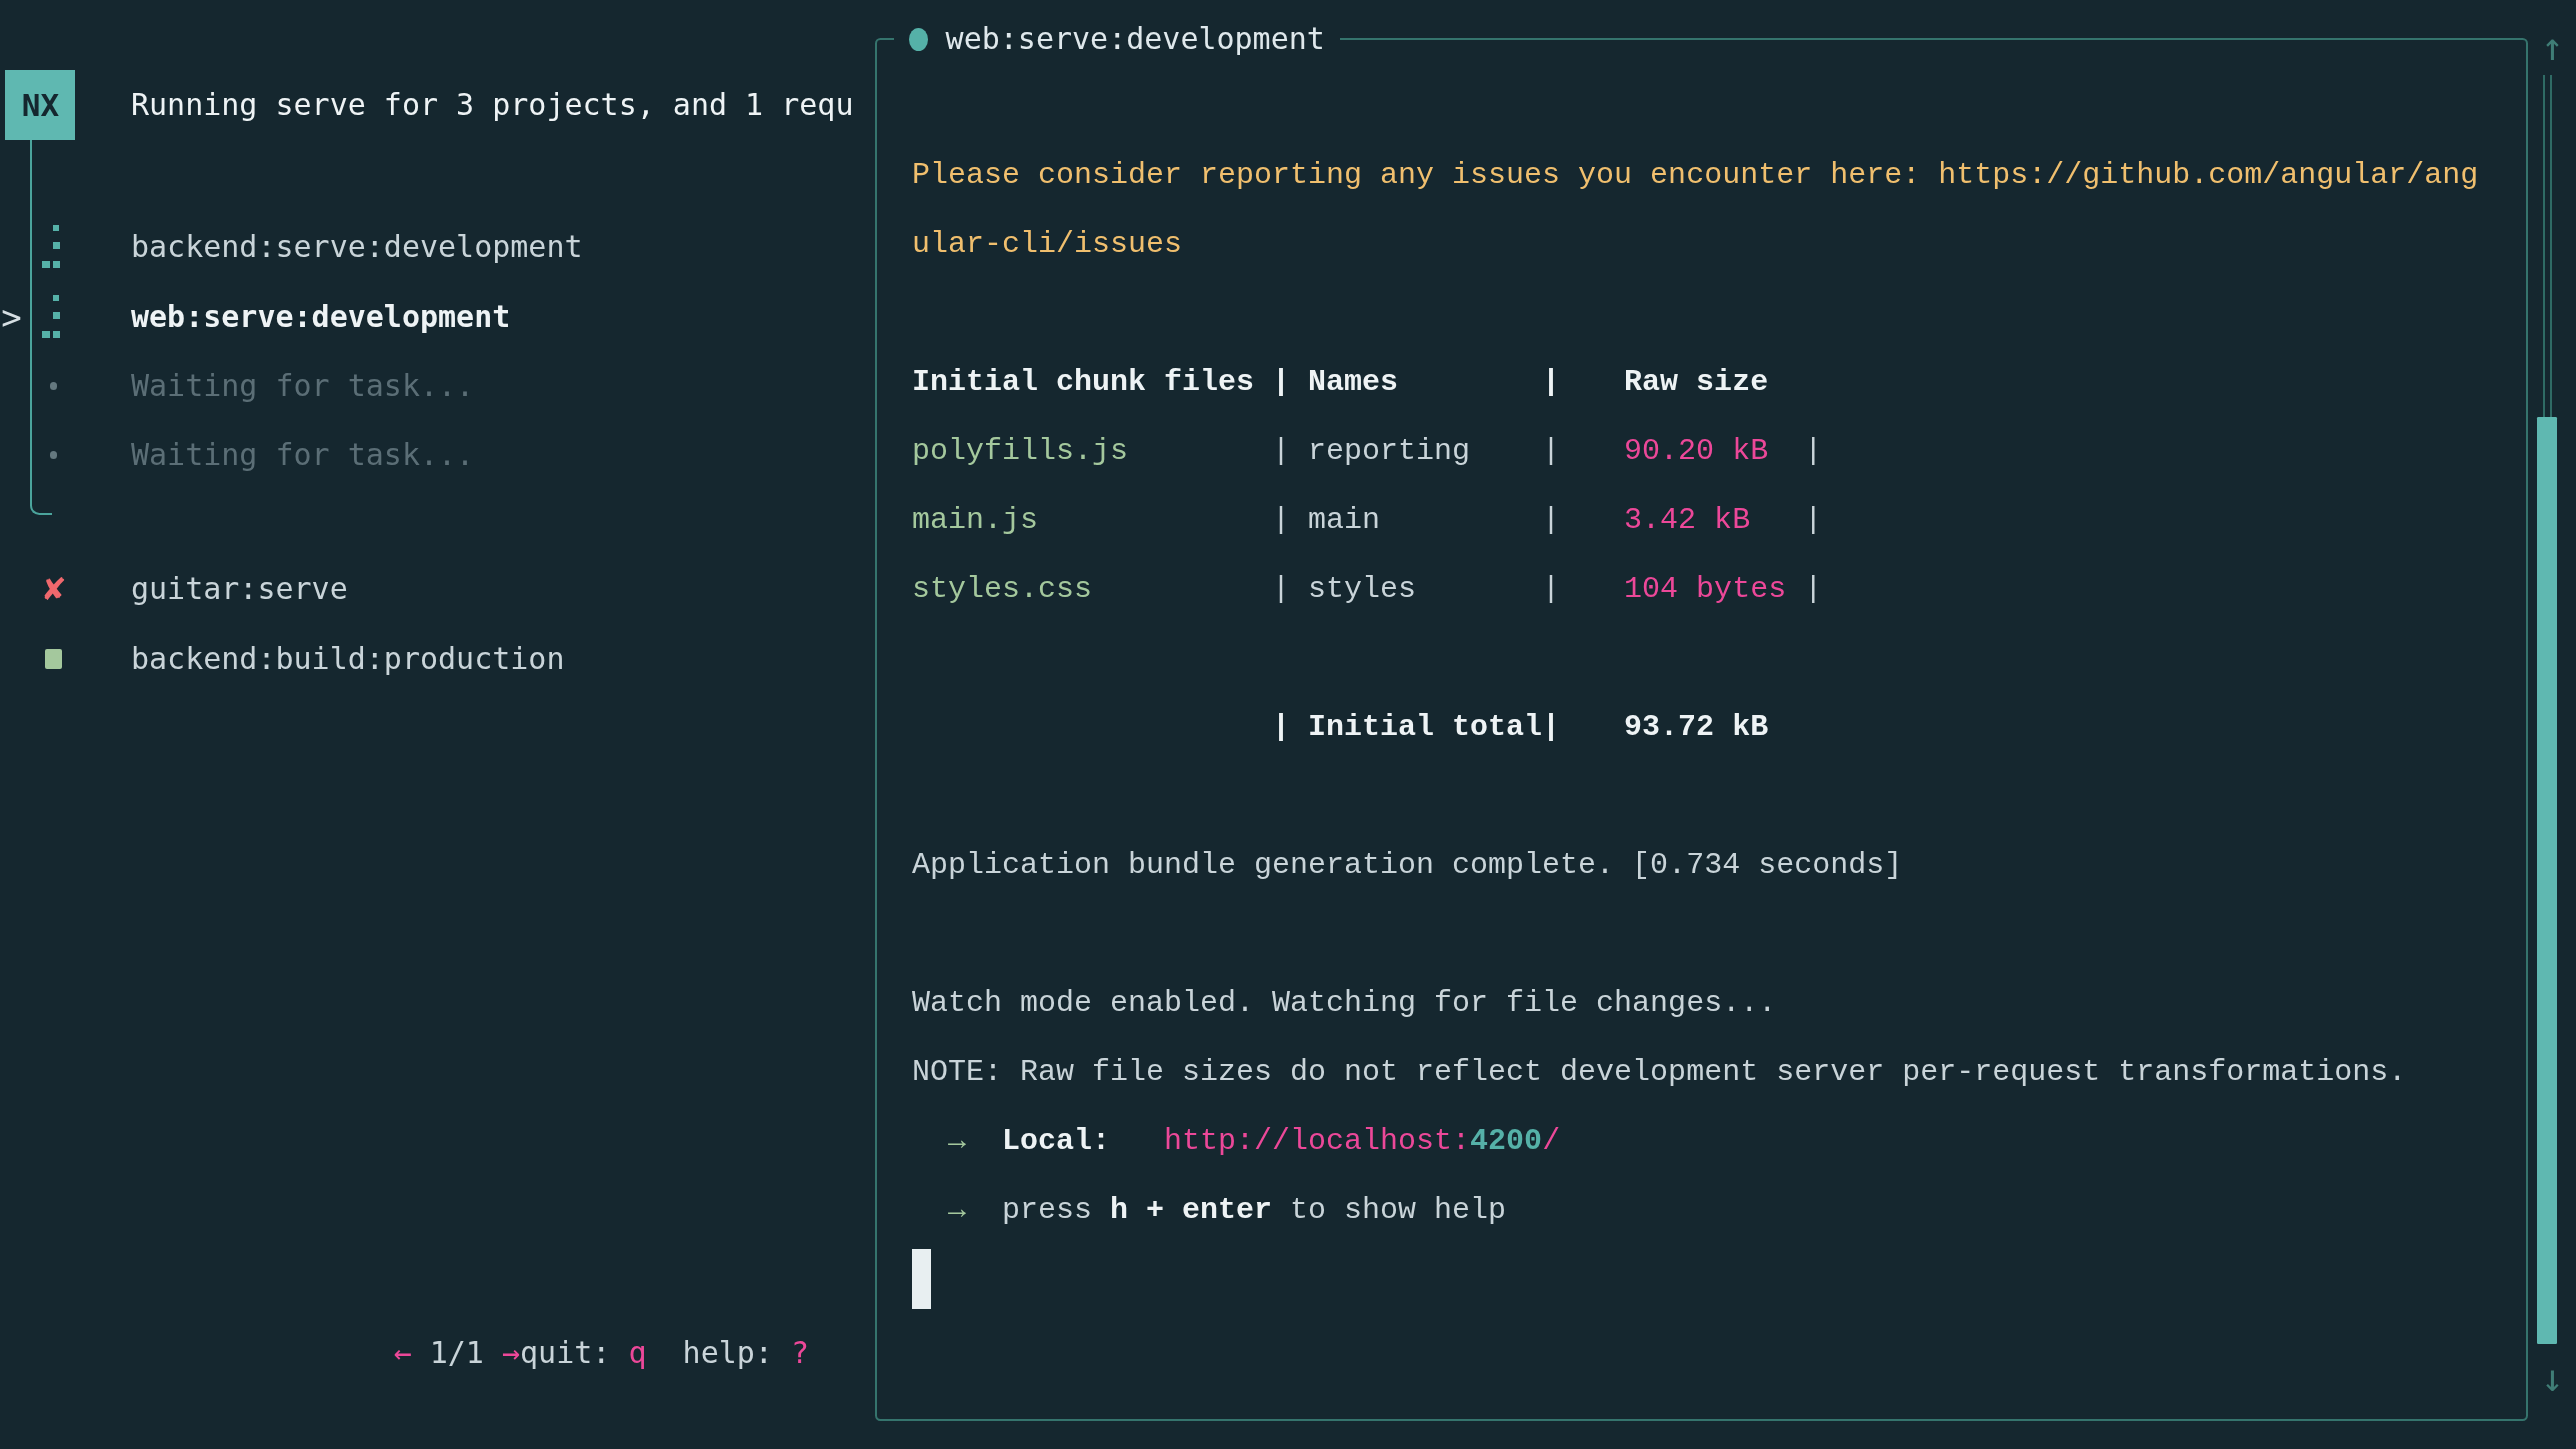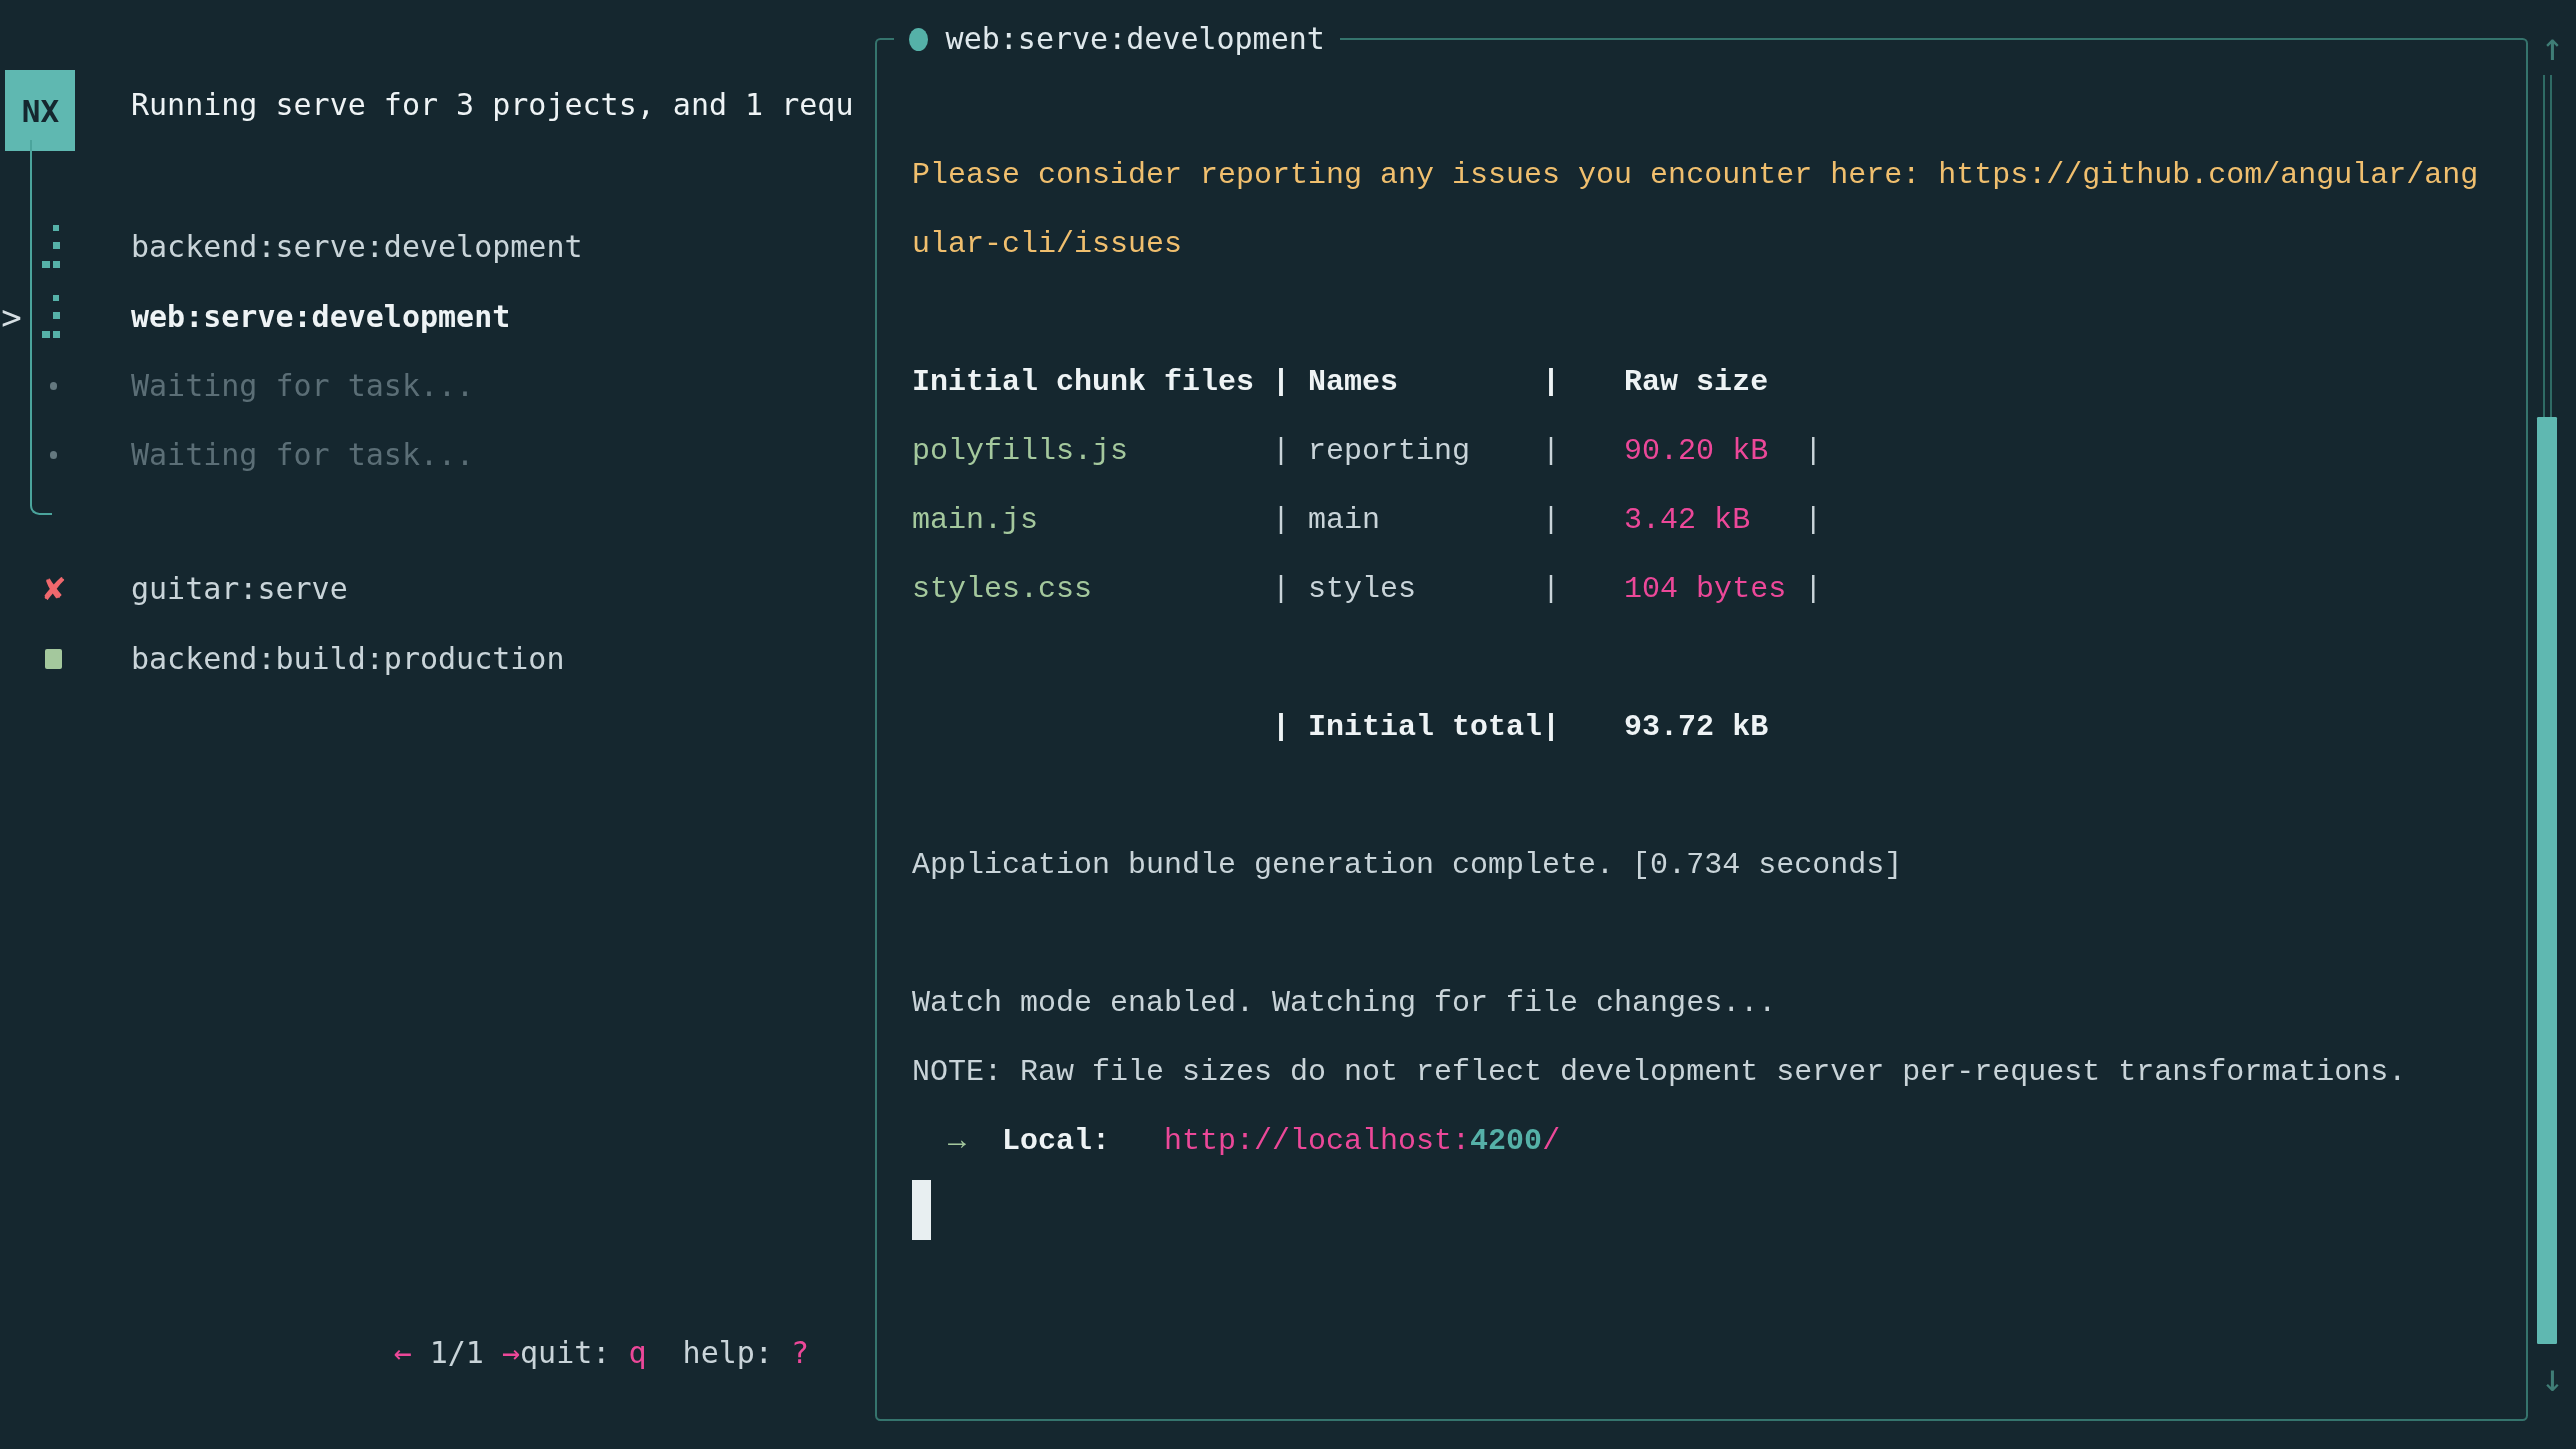--- a/index.html
+++ b/index.html
@@ -17,21 +17,21 @@
   .fg      {color:#c9d4d9;}
   .bright  {color:#eef3f5;font-weight:bold;}
   .dim     {color:#5b6e76;}
   .teal    {color:#ec4899;}
   .tealb   {color:#55b1a8;font-weight:bold;}
   .green   {color:#a4c89d;}
   .yellow  {color:#f0bf6e;}
 
   
   .nx-badge{
-    position:absolute;left:5.4px;top:70px;width:70px;height:81px;
+    position:absolute;left:5.4px;top:70px;width:70px;height:70px;
     background:#5fb8b1;color:#15272f;font-weight:bold;font-size:31px;
     display:flex;align-items:center;justify-content:center;
   }
   .app-title{
     position:absolute;left:131px;top:70px;height:70px;line-height:70px;
     width:738px;overflow:hidden;white-space:pre;
     color:#eef3f5;font-weight:normal;
   }
   .guide-line{
     position:absolute;left:29.5px;top:140px;width:20px;height:373px;
@@ -193,20 +193,21 @@
       <div class="ln bright"><span class="c-file"></span><span class="pipe-r">|</span><span class="c-name">Initial total</span><span class="pipe-r">|</span><span class="c-size">93.72 kB</span></div>
 
       <div class="ln"></div>
       <div class="ln fg">Application bundle generation complete. [0.734 seconds]</div>
       <div class="ln"></div>
       <div class="ln fg">Watch mode enabled. Watching for file changes...</div>
       <div class="ln fg">NOTE: Raw file sizes do not reflect development server per-request transformations.</div>
 
       <div class="ln pl2"><span class="green" style="font-weight:bold;">→</span><span class="bright ml2">Local:</span><span class="ml3"><span class="teal">http://localhost:</span><span class="tealb">4200</span><span class="teal">/</span></span></div>
 
+      <div class="ln pl2"><span class="green" style="font-weight:bold;">→</span><span class="fg ml2">press</span><span class="bright ml1">h + enter</span><span class="fg ml1">to show help</span></div>
 
       <div class="ln"><span class="cursor"></span></div>
     </div>
   </div>
 
   <div class="sb-arrow sb-up">↑</div>
   <div class="sb-track"></div>
   <div class="sb-thumb"></div>
   <div class="sb-arrow sb-down">↓</div>
 

